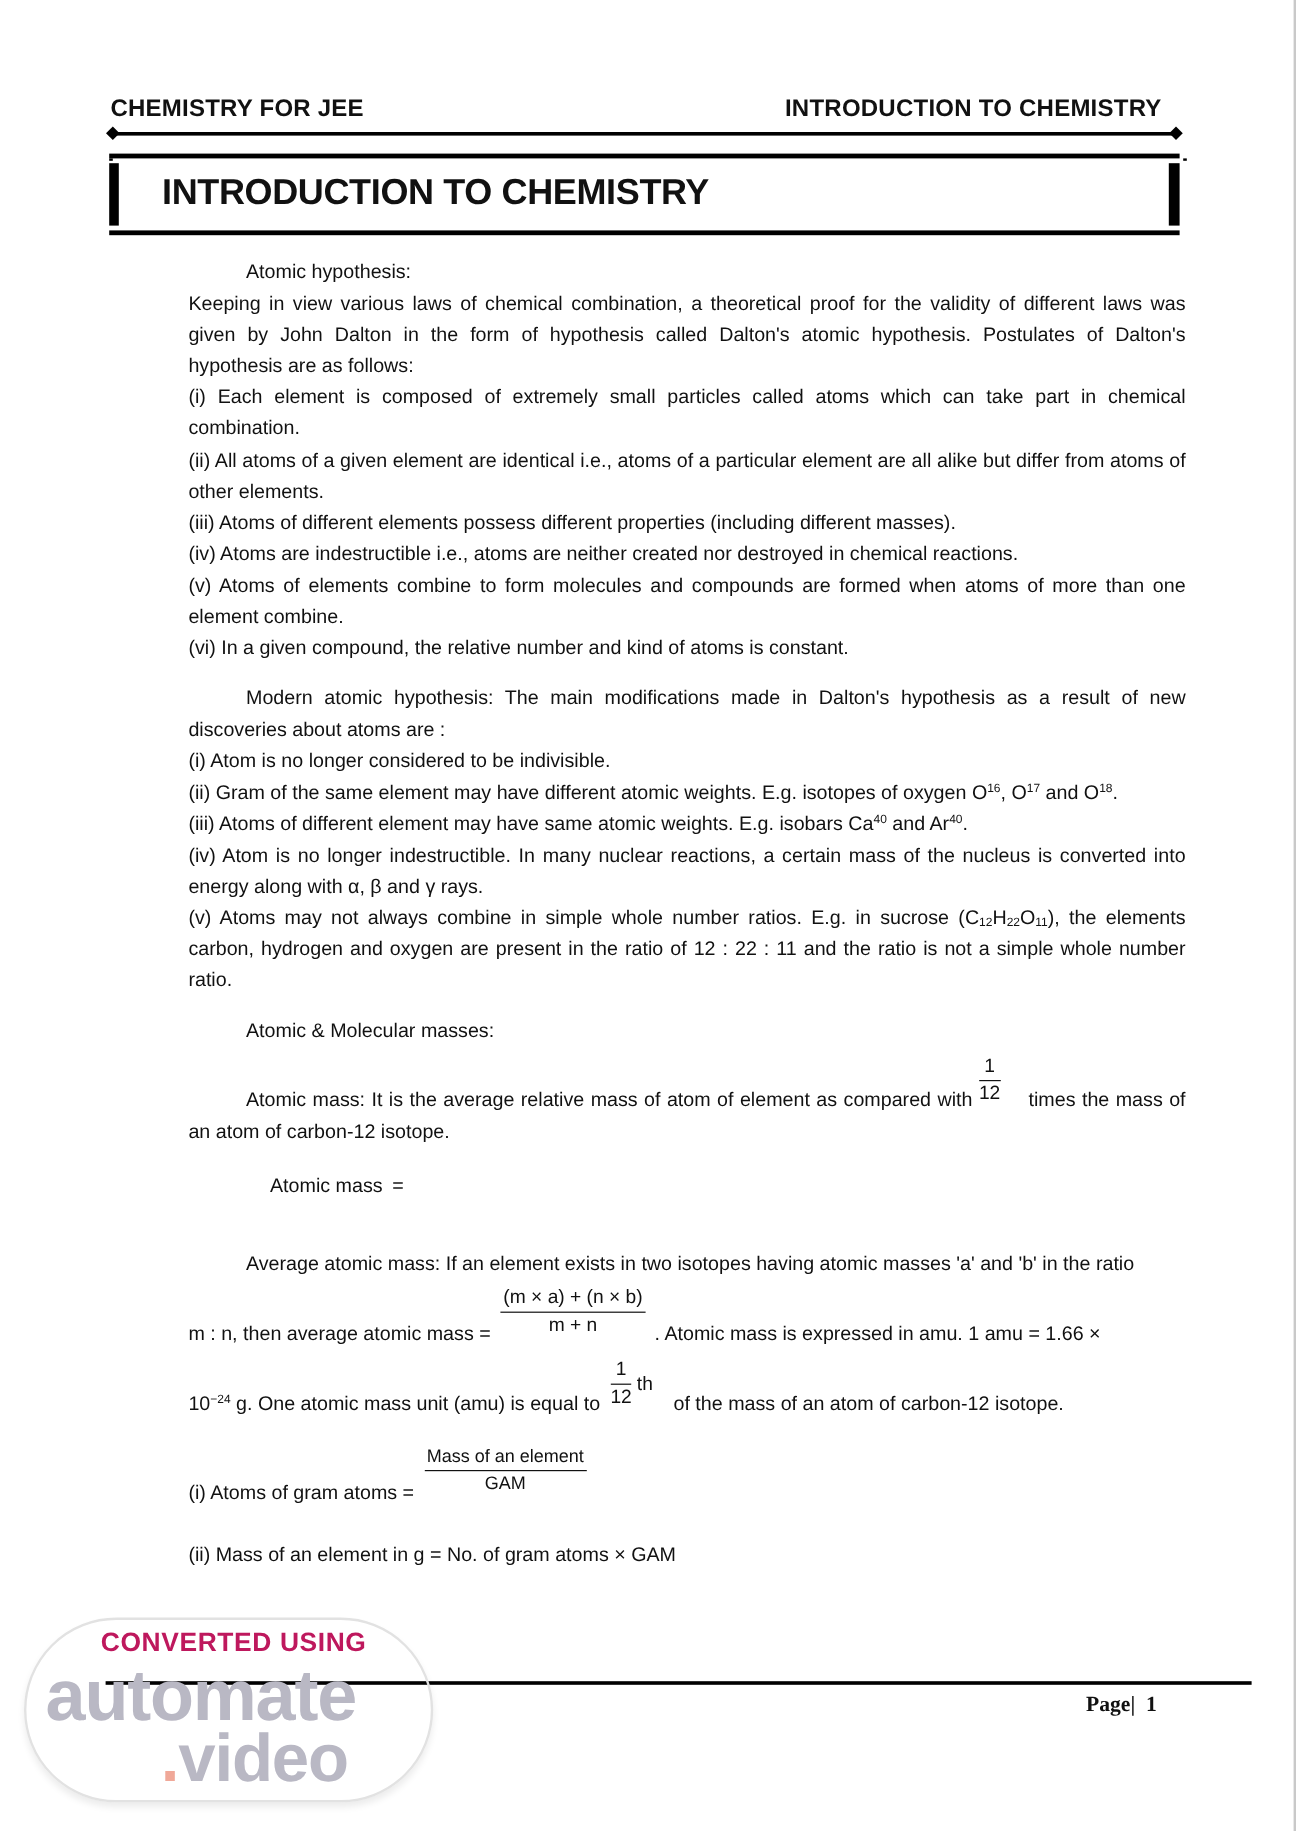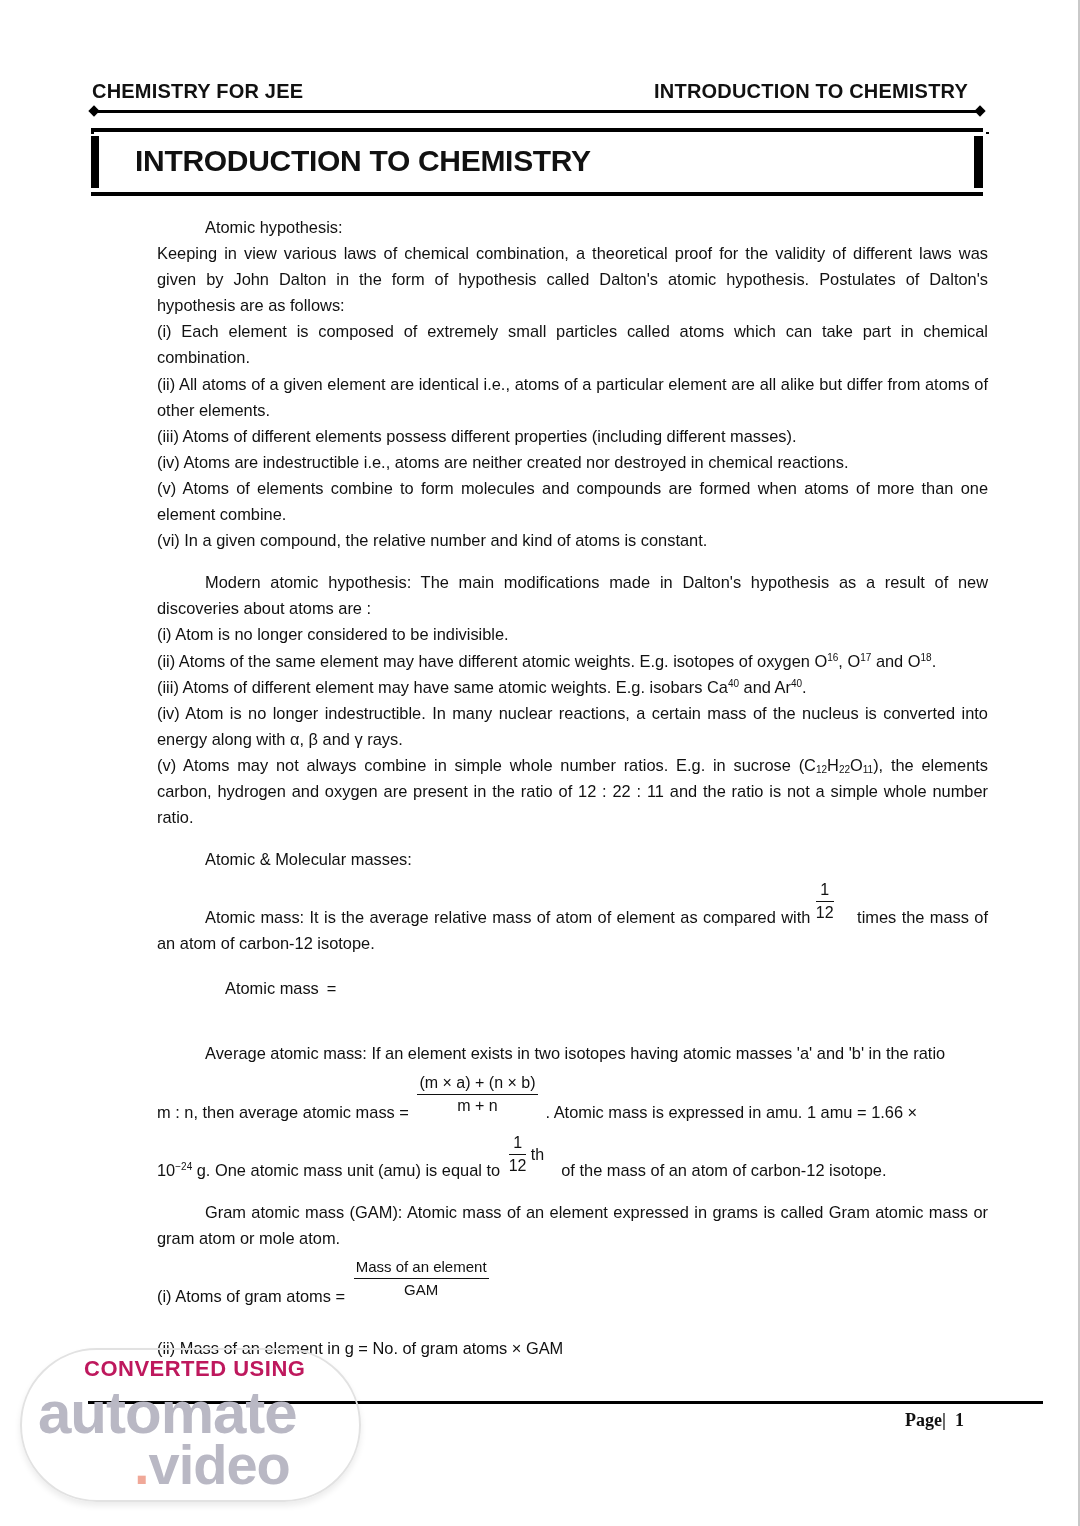--- a/index.html
+++ b/index.html
@@ -65,21 +65,21 @@
   <p>(ii) All atoms of a given element are identical i.e., atoms of a particular element are all alike but differ from atoms of other elements.</p>
   <p>(iii) Atoms of different elements possess different properties (including different masses).</p>
   <p>(iv) Atoms are indestructible i.e., atoms are neither created nor destroyed in chemical reactions.</p>
   <p>(v) Atoms of elements combine to form molecules and compounds are formed when atoms of more than one element combine.</p>
   <p>(vi) In a given compound, the relative number and kind of atoms is constant.</p>
 
   <div class="gap"></div>
 
   <p><b>Modern atomic hypothesis:</b><span> The main modifications made in Dalton's hypothesis as a result of new discoveries about atoms are :</span></p>
   <p>(i) Atom is no longer considered to be indivisible.</p>
-  <p><span>(ii) Atoms of the same element may have different atomic weights. E.g. isotopes of oxygen O</span><sup class="s">16</sup><span>, O</span><sup class="s">17</sup><span> and O</span><sup class="s">18</sup><span>.</span></p>
+  <p><span>(ii) Gram of the same element may have different atomic weights. E.g. isotopes of oxygen O</span><sup class="s">16</sup><span>, O</span><sup class="s">17</sup><span> and O</span><sup class="s">18</sup><span>.</span></p>
   <p><span>(iii) Atoms of different element may have same atomic weights. E.g. isobars Ca</span><sup class="s">40</sup><span> and Ar</span><sup class="s">40</sup><span>.</span></p>
   <p>(iv) Atom is no longer indestructible. In many nuclear reactions, a certain mass of the nucleus is converted into energy along with α, β and γ rays.</p>
   <p><span>(v) Atoms may not always combine in simple whole number ratios. E.g. in sucrose (C</span><sub class="s">12</sub><span>H</span><sub class="s">22</sub><span>O</span><sub class="s">11</sub><span>), the elements carbon, hydrogen and oxygen are present in the ratio of 12 : 22 : 11 and the ratio is not a simple whole number ratio.</span></p>
 
   <div class="gap"></div>
 
   <p><b>Atomic &amp; Molecular masses:</b></p>
   <div style="height:32px"></div>
   <p><b>Atomic mass:</b><span> It is the average relative mass of atom of element as compared with </span><span class="inline-frac"><span class="frac">
           <span class="n">1</span>
@@ -111,21 +111,20 @@
       <span class="frac" style="position:absolute;left:4px;top:-34px;font-size:16px;">
           <span class="n">1</span>
           <span class="bar"></span>
           <span class="d">12</span>
         </span>
       <span style="position:absolute;left:26px;top:-24px;font-size:16px;">th</span>
     </span>
     <span>of the mass of an atom of carbon-12 isotope.</span></p>
 
   <div style="height:16px"></div>
-  <p><b>Gram atomic mass (GAM):</b><span> Atomic mass of an element expressed in grams is called Gram atomic mass or gram atom or mole atom.</span></p>
   <div style="height:32px"></div>
   <p style="text-align:left;"><span>(i) Atoms of gram atoms =</span>
     <span style="display:inline-block;width:170px;position:relative;height:10px;">
       <span class="frac" style="position:absolute;left:4px;top:-36px;font-size:15px;">
           <span class="n" style="padding:0 2px">Mass of an element</span>
           <span class="bar"></span>
           <span class="d">GAM</span>
         </span>
     </span>
   </p>

